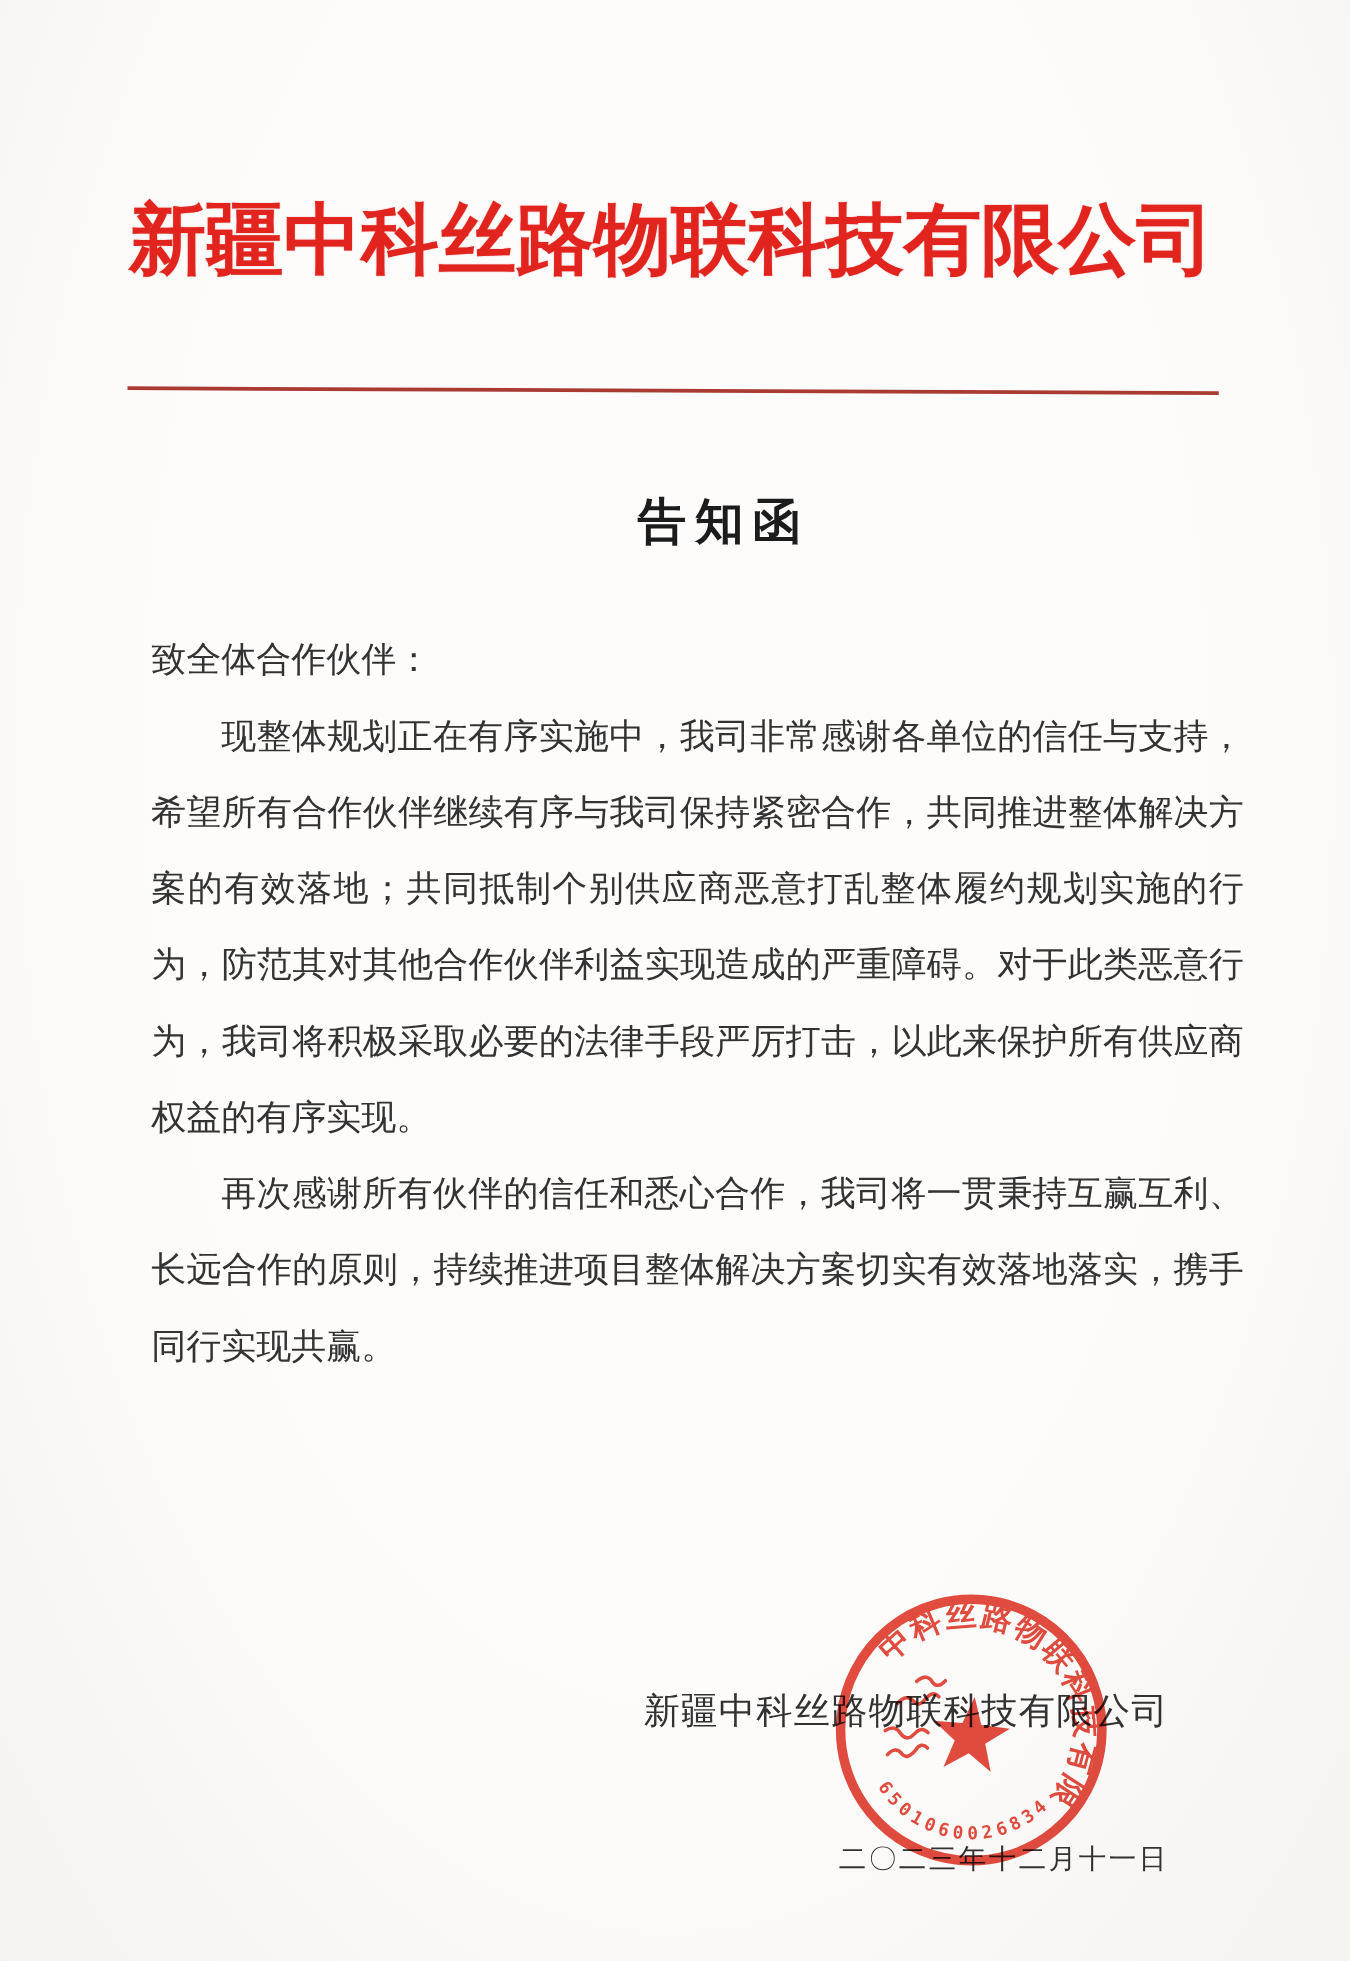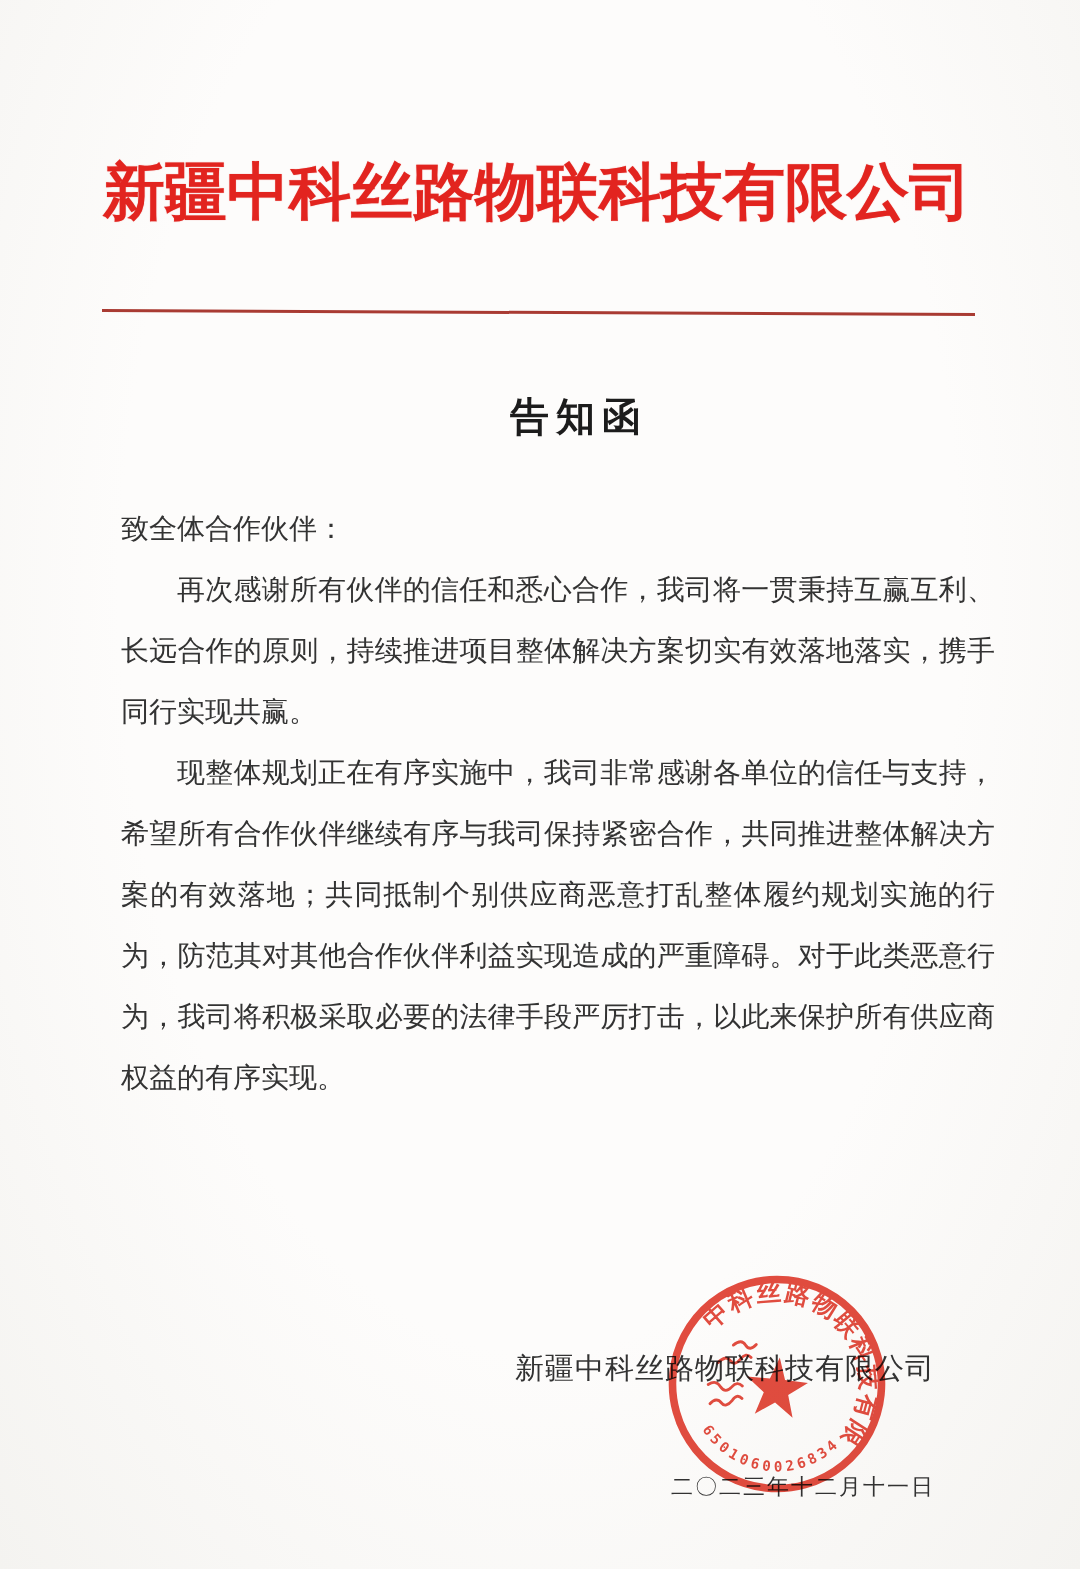--- a/index.html
+++ b/index.html
@@ -83,22 +83,22 @@
 <div class="page">
 
   <div class="letterhead">新疆中科丝路物联科技有限公司</div>
 
   <div class="head-rule"></div>
 
   <div class="doc-title">告知函</div>
 
   <div class="letter-body">
     <p class="salutation">致全体合作伙伴：</p>
+    <p>现整体规划正在有序实施中，我司非常感谢各单位的信任与支持，希望所有合作伙伴继续有序与我司保持紧密合作，共同推进整体解决方案的有效落地；共同抵制个别供应商恶意打乱整体履约规划实施的行为，防范其对其他合作伙伴利益实现造成的严重障碍。对于此类恶意行为，我司将积极采取必要的法律手段严厉打击，以此来保护所有供应商权益的有序实现。</p>
     <p>再次感谢所有伙伴的信任和悉心合作，我司将一贯秉持互赢互利、长远合作的原则，持续推进项目整体解决方案切实有效落地落实，携手同行实现共赢。</p>
-    <p>现整体规划正在有序实施中，我司非常感谢各单位的信任与支持，希望所有合作伙伴继续有序与我司保持紧密合作，共同推进整体解决方案的有效落地；共同抵制个别供应商恶意打乱整体履约规划实施的行为，防范其对其他合作伙伴利益实现造成的严重障碍。对于此类恶意行为，我司将积极采取必要的法律手段严厉打击，以此来保护所有供应商权益的有序实现。</p>
   </div>
 
   <div class="signature-company">新疆中科丝路物联科技有限公司</div>
 
   <div class="signature-date">二〇二三年十二月十一日</div>
 
   <div class="stamp">
     <svg viewBox="0 0 240 240">
       <defs>
         <path id="arcTop" d="M 47.9 69.5 A 88 88 0 1 1 192.1 170.5" fill="none"></path>

